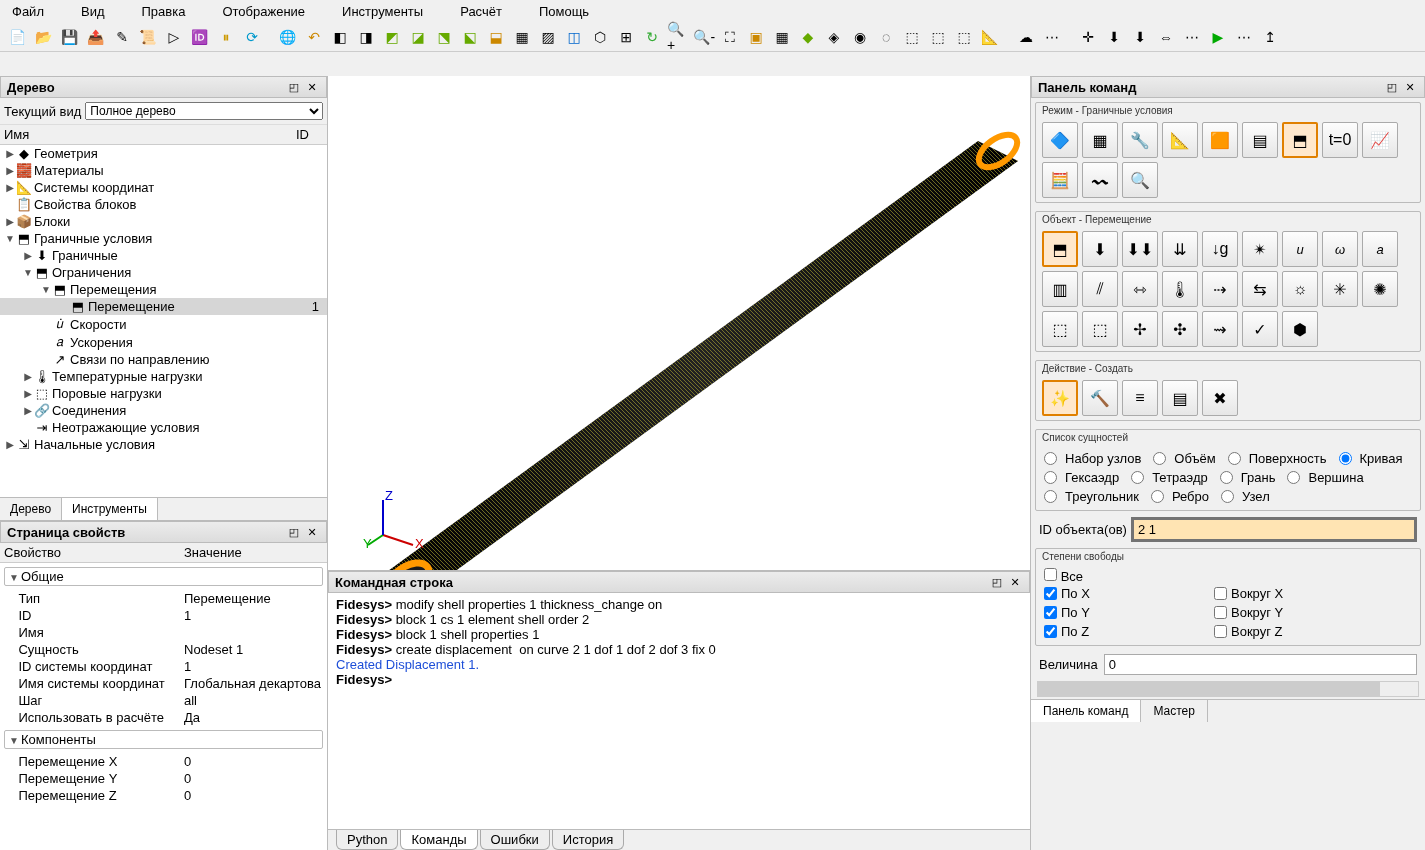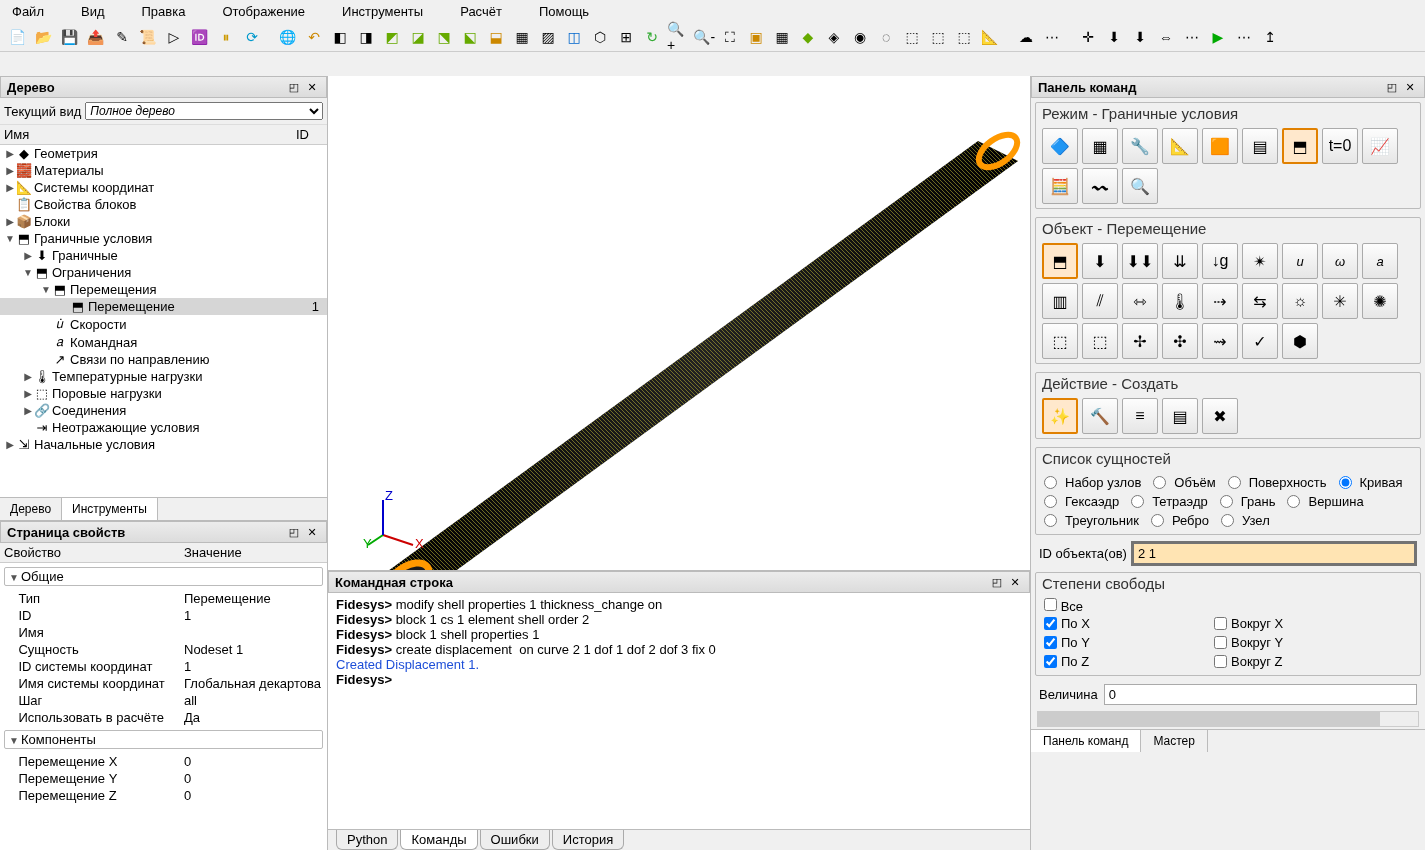--- a/index.html
+++ b/index.html
@@ -8,21 +8,21 @@
 .menubar span { padding: 2px 8px; cursor: default; }
 .toolbar { background: #f0f0f0; padding: 2px 6px; display: flex; gap: 2px; align-items: center; border-bottom: 1px solid #ccc; flex-wrap: nowrap; }
 .tbtn { width: 24px; height: 24px; display: inline-flex; align-items: center; justify-content: center; border: 1px solid transparent; font-size: 14px; cursor: pointer; }
 .tsep { width: 8px; }
 .main { flex: 1; display: flex; min-height: 0; margin-top: 24px; }
 .left-col { width: 328px; display: flex; flex-direction: column; border-right: 1px solid #bbb; background: #f0f0f0; }
 .panel-header { background: linear-gradient(#ececec,#dcdcdc); border: 1px solid #bbb; padding: 2px 6px; display: flex; align-items: center; font-size: 12px; }
 .panel-header .title { flex: 1; font-weight: bold; }
 .panel-header .pbtn { width: 16px; height: 16px; display: inline-flex; align-items: center; justify-content: center; cursor: pointer; font-size: 11px; margin-left: 2px; }
 .tree-top { padding: 4px; display: flex; gap: 4px; align-items: center; border-bottom: 1px solid #ddd; }
-.tree-top select { flex: 1; font-size: 12px; font-style: italic; }
+.tree-top select { flex: 1; font-size: 12px; }
 .tree-cols { display: flex; border-bottom: 1px solid #ccc; background: #f0f0f0; padding: 2px 4px; font-size: 12px; }
 .tree-cols .c1 { flex: 1; } .tree-cols .c2 { width: 40px; text-align: right; padding-right: 14px; }
 .tree-body { flex: 1; overflow-y: auto; background: #fff; font-size: 12px; }
 .tree-row { display: flex; align-items: center; padding: 1px 2px; white-space: nowrap; }
 .tree-row .exp { width: 12px; display: inline-block; text-align: center; color: #555; cursor: pointer; font-size: 10px; }
 .tree-row .ico { width: 16px; display: inline-block; text-align: center; }
 .tree-row .lbl { flex: 1; padding-left: 2px; }
 .tree-row .idv { width: 30px; text-align: right; padding-right: 6px; }
 .tree-row.selected { background: #d6d6d6; }
 .ind0{padding-left:4px}.ind1{padding-left:22px}.ind2{padding-left:40px}.ind3{padding-left:58px}
@@ -42,21 +42,21 @@
 .axes { position: absolute; left: 35px; bottom: 20px; width: 60px; height: 60px; }
 .cmd-panel { height: 280px; display: flex; flex-direction: column; border-top: 1px solid #bbb; }
 .cmd-body { flex: 1; background: #fff; padding: 4px 8px; font-family: "Courier New", monospace; font-size: 13px; white-space: pre-wrap; overflow-y: auto; }
 .cmd-body .p { font-weight: bold; }
 .cmd-body .ok { color: #1d4ed8; }
 .cmd-tabs { display: flex; background: #f0f0f0; border-top: 1px solid #bbb; font-size: 12px; padding-left: 8px; }
 .cmd-tabs div { padding: 2px 10px; border: 1px solid #aaa; border-top: none; border-radius: 0 0 6px 6px; margin-right: 2px; background: #eee; cursor: pointer; }
 .cmd-tabs div.active { background: #fff; }
 .right-col { width: 395px; border-left: 1px solid #bbb; background: #f0f0f0; display: flex; flex-direction: column; overflow-y: auto; }
 .group { border: 1px solid #bbb; margin: 4px; border-radius: 2px; }
-.group-title { font-size: 15px; padding: 2px 6px; color: #333; }
+.group-title { font-size: 10px; padding: 2px 6px; color: #333; }
 .mode-grid { display: flex; flex-wrap: wrap; gap: 4px; padding: 4px 6px; }
 .mbtn { width: 36px; height: 36px; border: 1px solid #aaa; background: linear-gradient(#fdfdfd,#e6e6e6); display: flex; align-items: center; justify-content: center; cursor: pointer; font-size: 16px; border-radius: 2px; }
 .mbtn.sel { border: 2px solid #e08000; background: #ffe8cc; }
 .group-inner { padding: 4px 8px; font-size: 12px; }
 .radio-row { display: flex; gap: 12px; align-items: center; padding: 2px 0; flex-wrap: wrap; }
 .radio-row label { display: inline-flex; align-items: center; gap: 8px; white-space: nowrap; }
 .id-row { display: flex; align-items: center; gap: 4px; padding: 2px 8px; }
 .id-row input { flex: 1; background: #ffe4b3; border: 3px solid #737373; padding: 2px 4px; }
 .mag-row { display: flex; align-items: center; gap: 6px; padding: 4px 8px; }
 .mag-row input { flex: 1; border: 1px solid #aaa; padding: 2px 4px; }
@@ -215,21 +215,21 @@
         </div>
         <div class="tree-row ind2">
           <span class="exp"></span>
           <span class="ico">𝑢̇</span>
           <span class="lbl">Скорости</span>
           <span class="idv"></span>
         </div>
         <div class="tree-row ind2">
           <span class="exp"></span>
           <span class="ico">𝑎</span>
-          <span class="lbl">Командная</span>
+          <span class="lbl">Ускорения</span>
           <span class="idv"></span>
         </div>
         <div class="tree-row ind2">
           <span class="exp"></span>
           <span class="ico">↗</span>
           <span class="lbl">Связи по направлению</span>
           <span class="idv"></span>
         </div>
         <div class="tree-row ind1">
           <span class="exp">▶</span>

